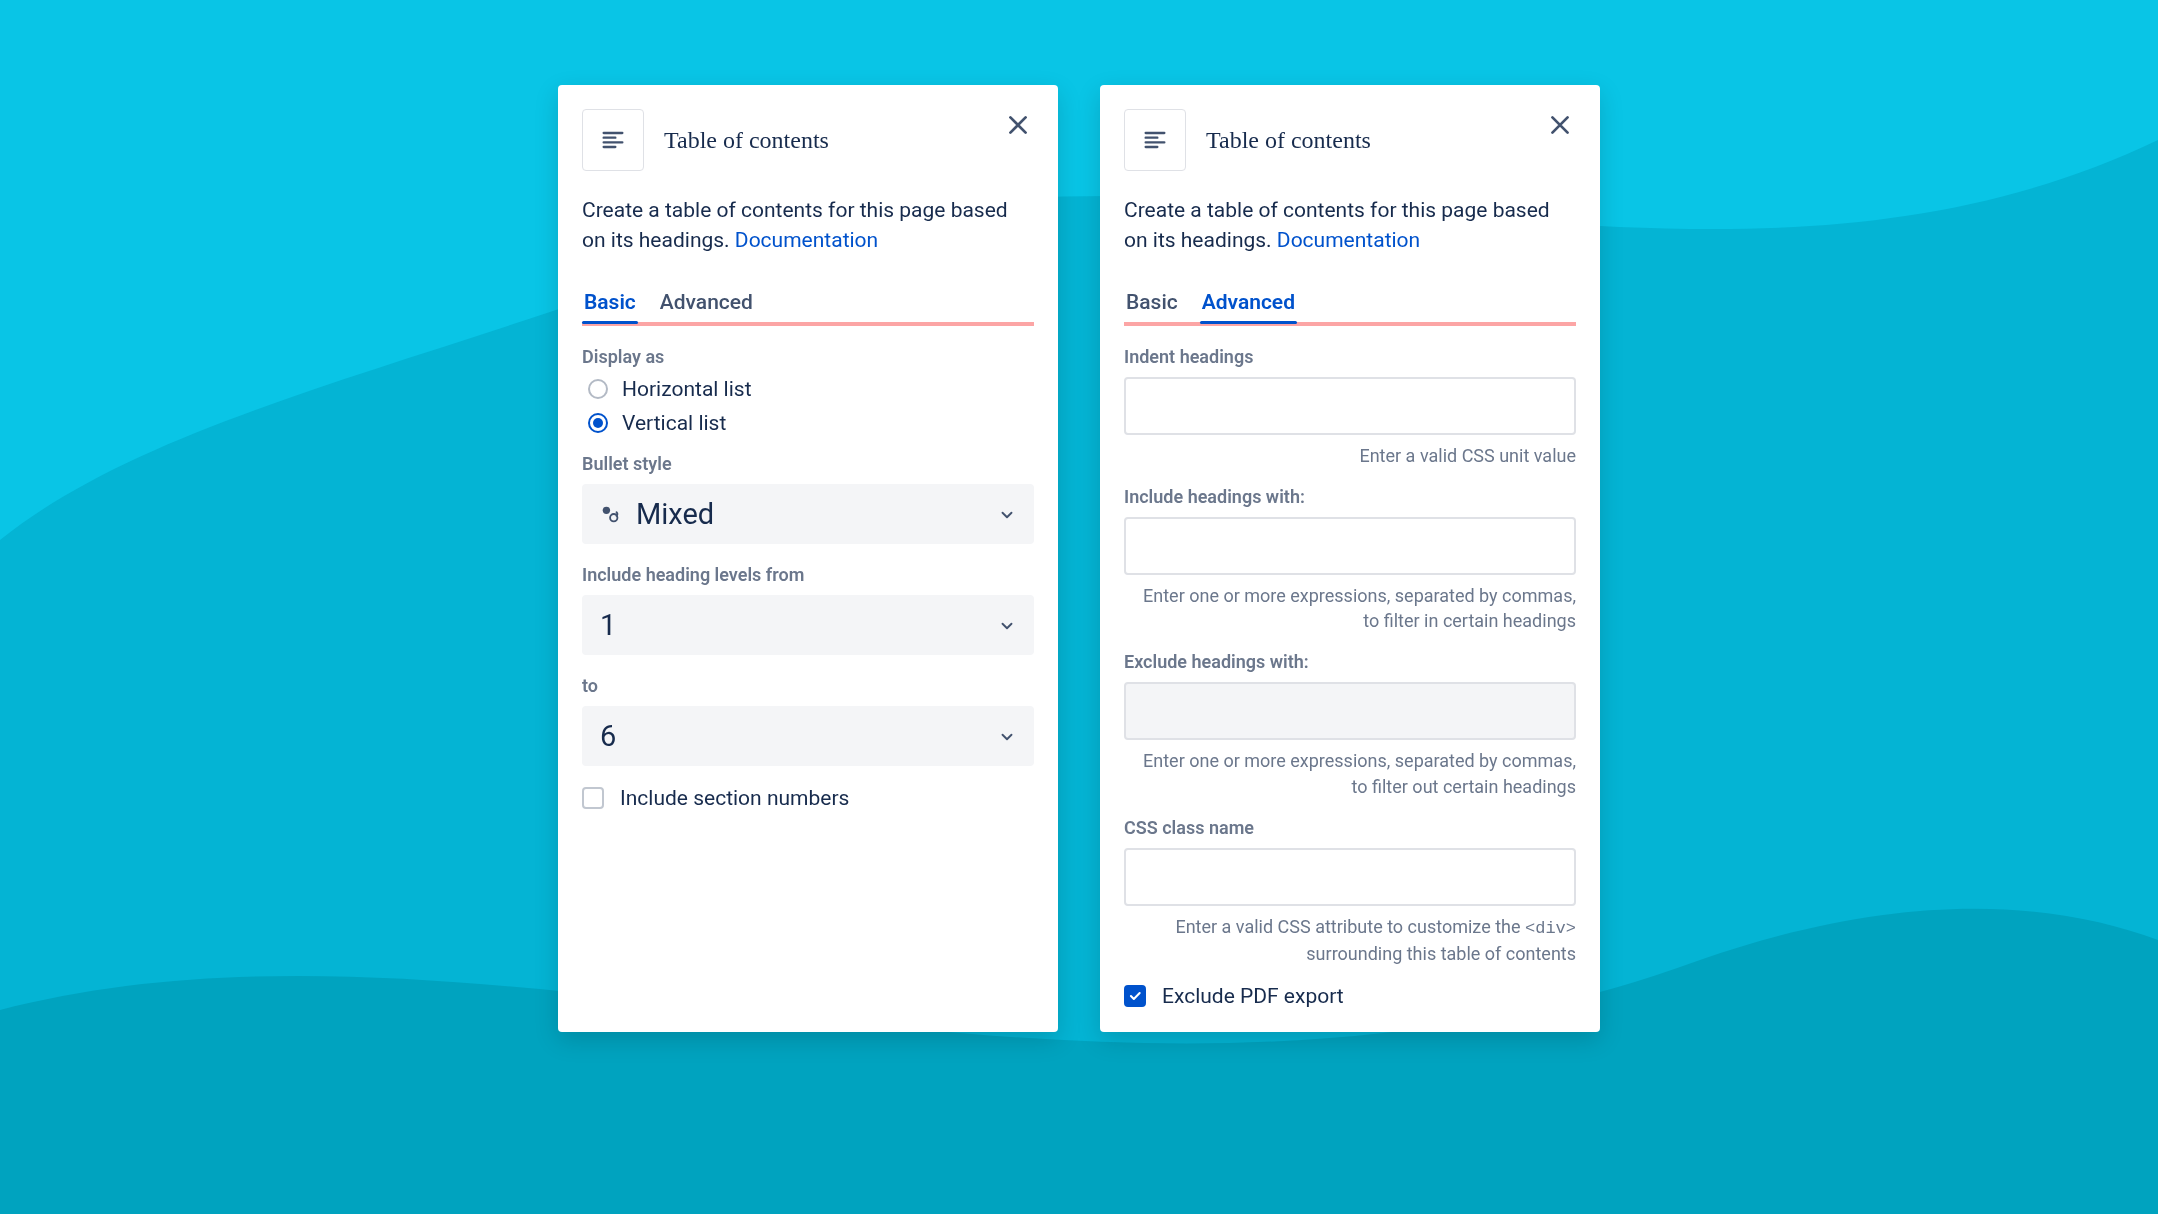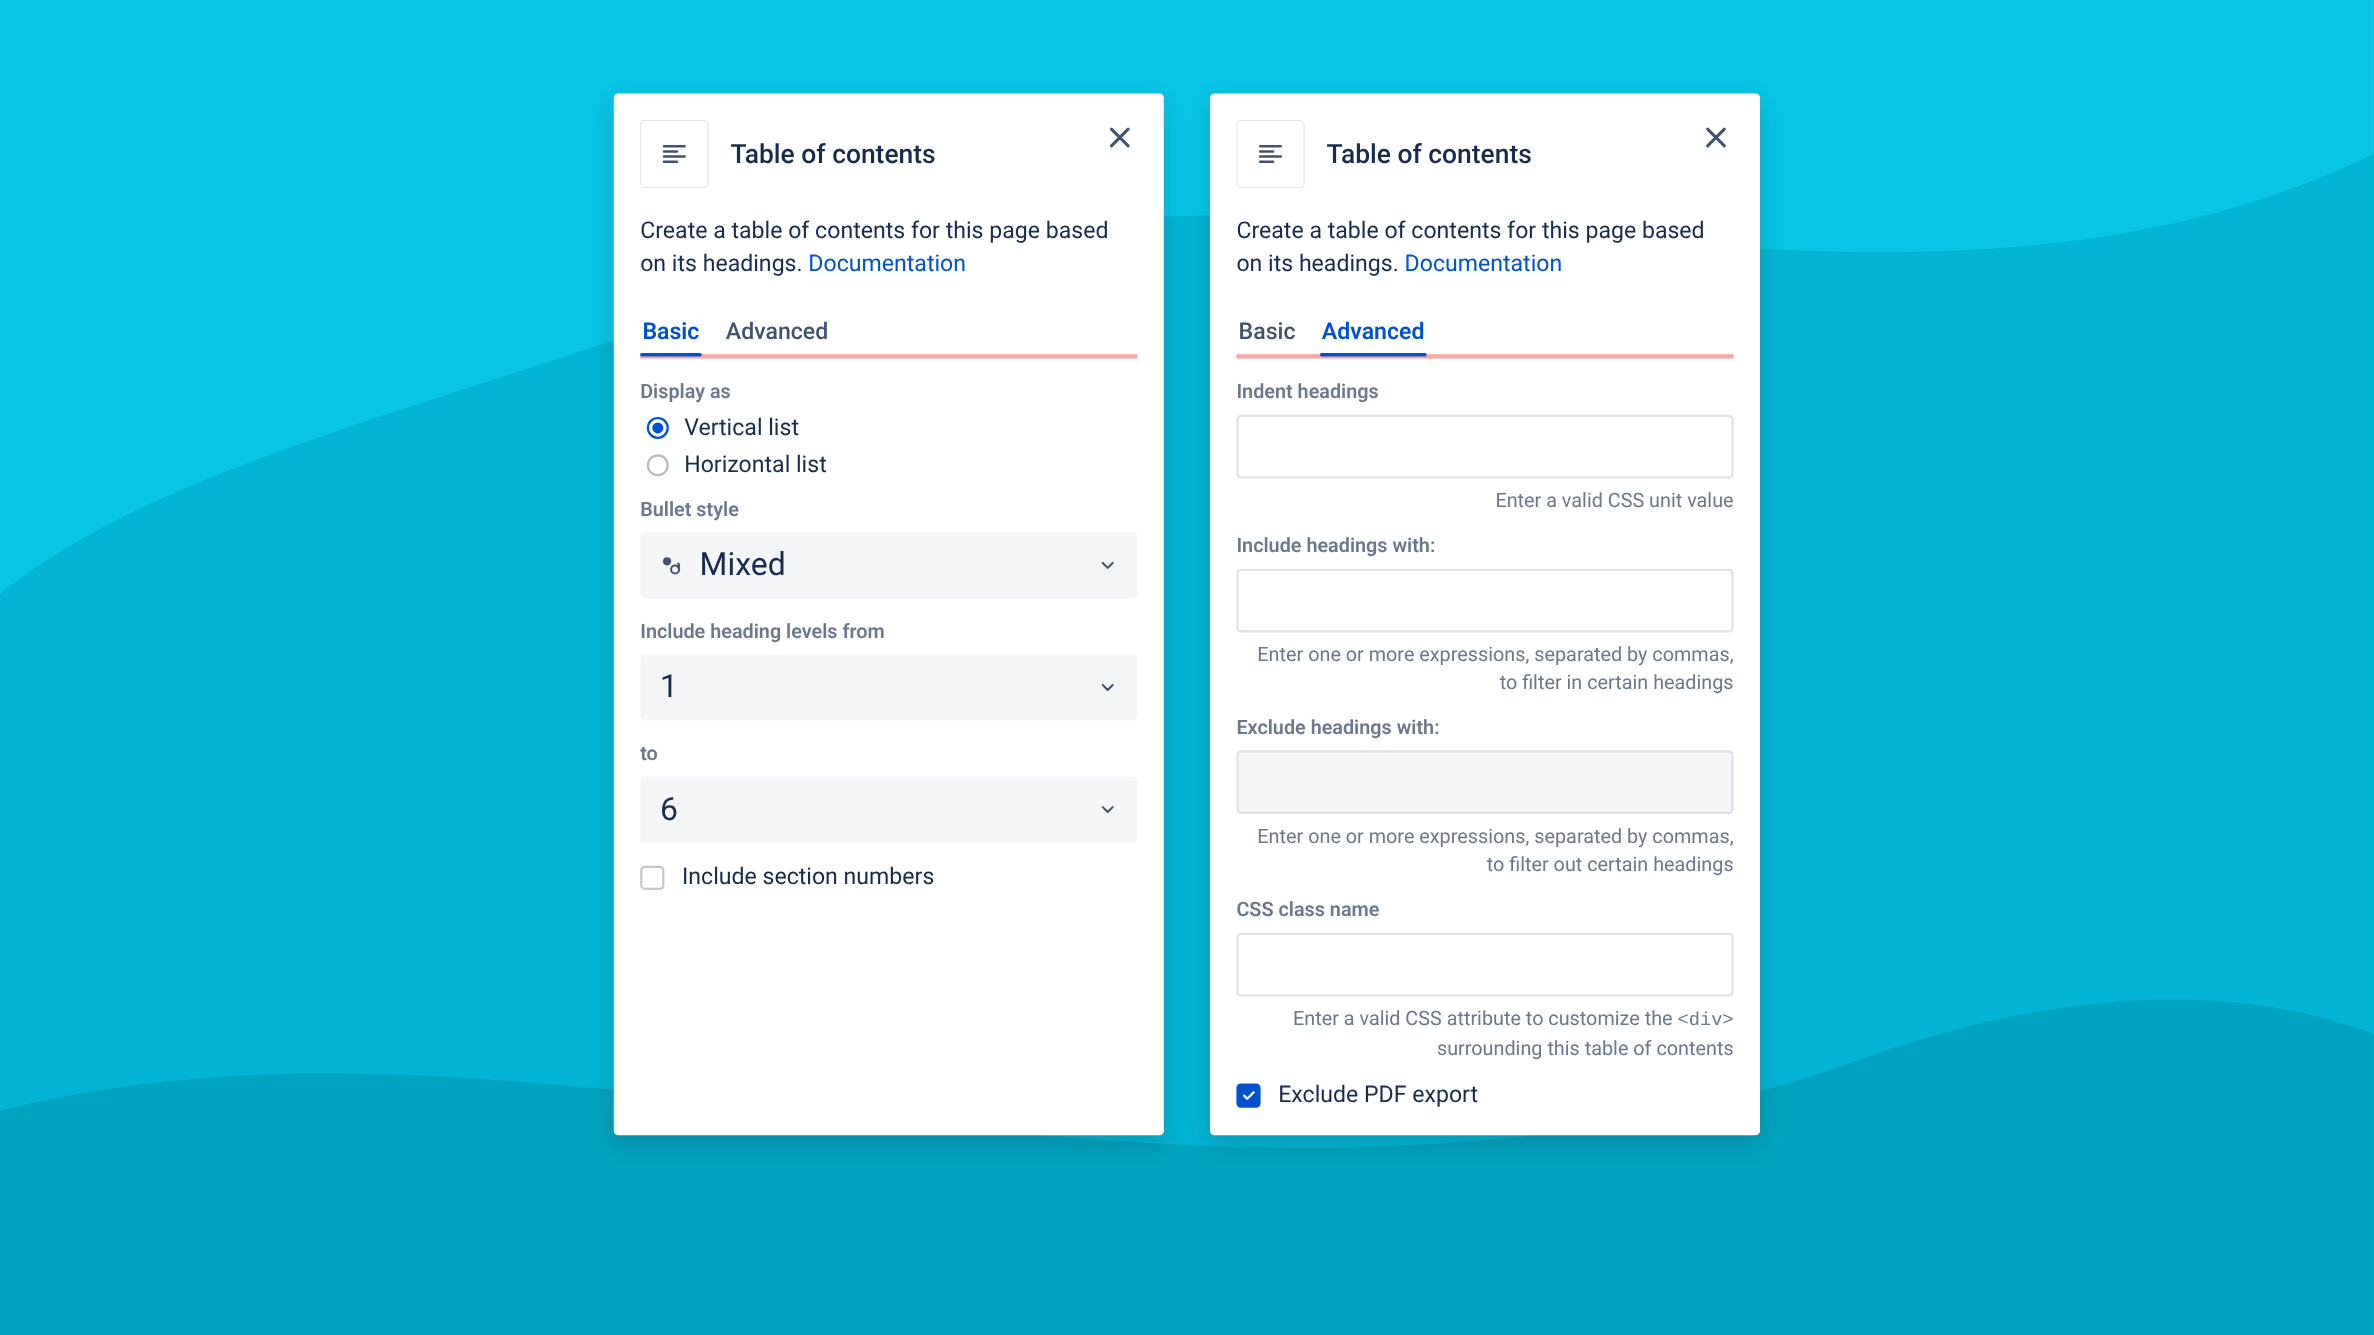--- a/index.html
+++ b/index.html
@@ -41,20 +41,21 @@
     padding: 24px;
     box-sizing: border-box;
     color: #172B4D;
   }
 
   .panel-header {
     display: flex;
     align-items: center;
     position: relative;
     margin-bottom: 24px;
+    font-family: Liberation Serif, serif;
   }
   .panel-icon-box {
     width: 60px;
     height: 60px;
     border: 1px solid #DFE1E6;
     border-radius: 4px;
     display: flex;
     align-items: center;
     justify-content: center;
     margin-right: 20px;
@@ -259,26 +260,26 @@
       <span>Create a table of contents for this page based on its headings. </span><span class="doc-link">Documentation</span>
     </div>
 
     <div class="tabs">
       <div class="tab active">Basic</div>
       <div class="tab">Advanced</div>
     </div>
 
     <div class="field-label">Display as</div>
     <div class="radio-row">
+      <span class="radio"></span>
+      <span>Horizontal list</span>
+    </div>
+    <div class="radio-row">
       <span class="radio checked"></span>
       <span>Vertical list</span>
-    </div>
-    <div class="radio-row">
-      <span class="radio"></span>
-      <span>Horizontal list</span>
     </div>
 
     <div class="field-label" style="margin-top:18px">Bullet style</div>
     <div class="select">
       <span class="lead-icon">
         <svg width="22" height="22" viewBox="0 0 24 24">
           <circle cx="7" cy="8" r="4" fill="#42526E"></circle>
           <circle cx="15" cy="16" r="4" fill="none" stroke="#42526E" stroke-width="2"></circle>
           <path d="M13 6 L19 6 M13 6 L16 3 M13 6 L16 9" stroke="none"></path>
           <path d="M18 14 q2 -2 0 -4" stroke="#42526E" stroke-width="2" fill="none" stroke-linecap="round"></path>

